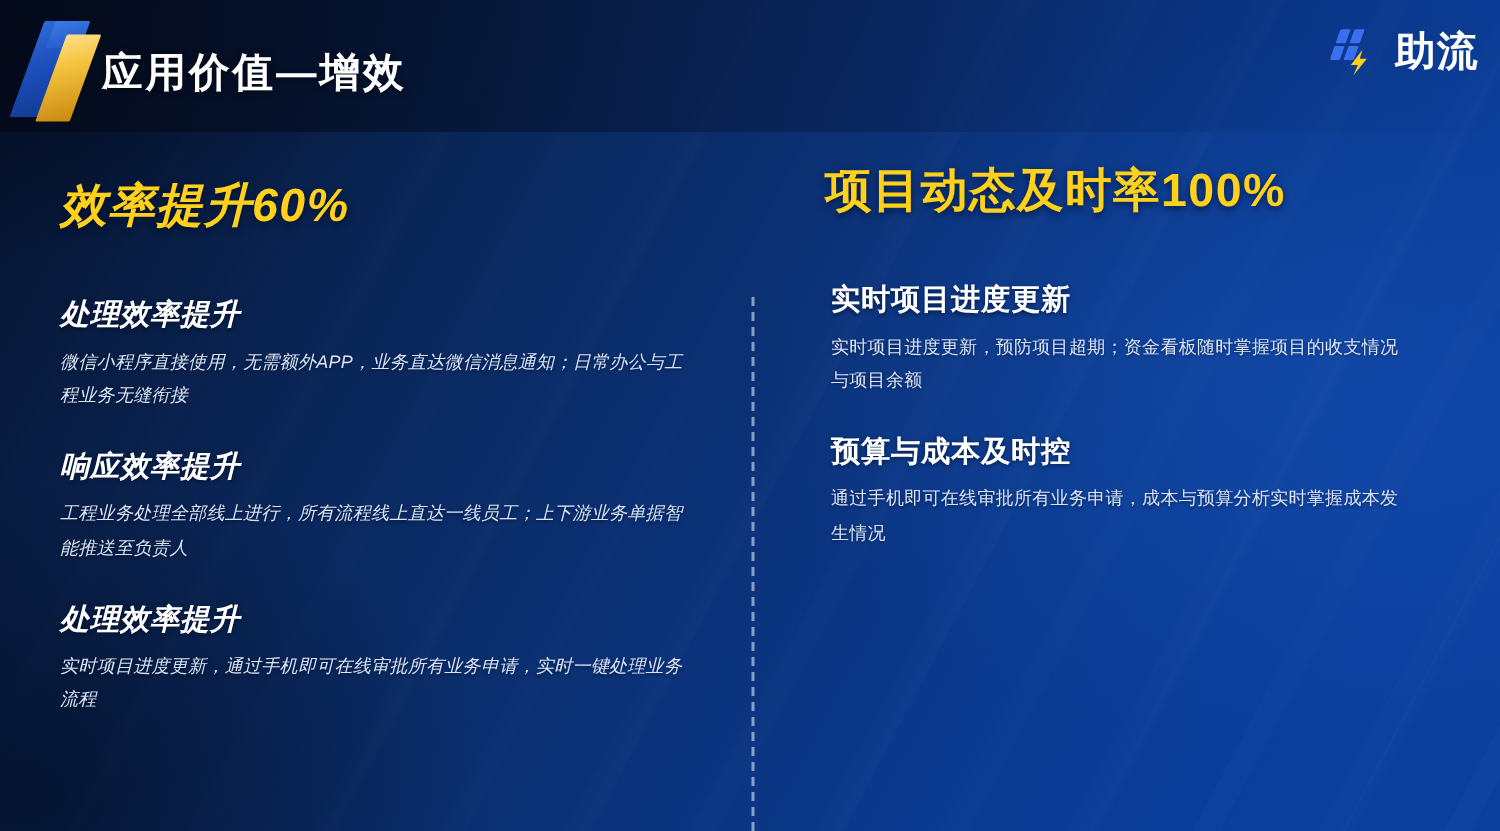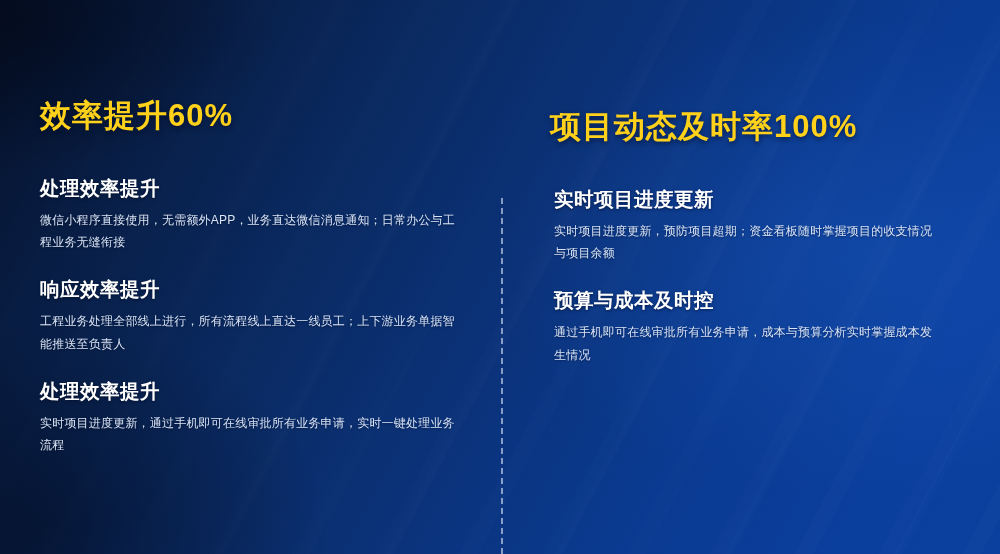--- a/index.html
+++ b/index.html
@@ -135,21 +135,21 @@
     position: absolute;
     left: 0; top: 88px;
     width: 1000px;
     height: 466px;
     display: flex;
   }
   .col {
     position: relative;
     box-sizing: border-box;
   }
-  .col-left  { width: 502px; padding: 7px 40px 0 40px; }
+  .col-left  { width: 502px; padding: 28px 40px 0 40px; font-style: italic; }
   .col-right { width: 498px; padding: 18px 60px 0 52px; }
 
   .divider {
     position: absolute;
     left: 501px;
     top: 198px;
     width: 0;
     height: 356px;
     border-left: 2px dashed rgba(214,225,245,.62);
   }
@@ -186,20 +186,43 @@
   .col-right .item-desc { max-width: 412px; }
 </style>
 </head>
 <body>
 
 <div id="slide">
 
   <div class="texture"></div>
   <div class="vignette"></div>
 
+  <div class="header">
+
+    <div class="logo-mark">
+      <div class="bar bar-blue"></div>
+      <div class="bar bar-blue-top"></div>
+      <div class="bar bar-gold"></div>
+    </div>
+
+    <div class="slide-title">应用价值—增效</div>
+
+    <div class="brand">
+      <svg class="brand-icon" viewBox="0 0 40 40">
+        <g transform="skewX(-20)">
+          <rect x="9" y="3" width="8" height="11" rx="1" fill="#3b6ff0"></rect>
+          <rect x="20" y="3" width="8" height="11" rx="1" fill="#3b6ff0"></rect>
+          <rect x="9" y="16" width="8" height="11" rx="1" fill="#3b6ff0"></rect>
+          <rect x="20" y="16" width="8" height="11" rx="1" fill="#3b6ff0"></rect>
+        </g>
+        <path d="M25 19 L16 31 L21.5 31 L18 39 L28.5 26 L23 26 Z" fill="#ffd11a"></path>
+      </svg>
+      <div class="brand-name">助流</div>
+    </div>
+  </div>
 
   <div class="columns">
 
     <div class="col col-left">
       <div class="col-heading">效率提升60%</div>
 
       <div class="item">
         <div class="item-title">处理效率提升</div>
         <div class="item-desc">微信小程序直接使用，无需额外APP，业务直达微信消息通知；日常办公与工程业务无缝衔接</div>
       </div>

